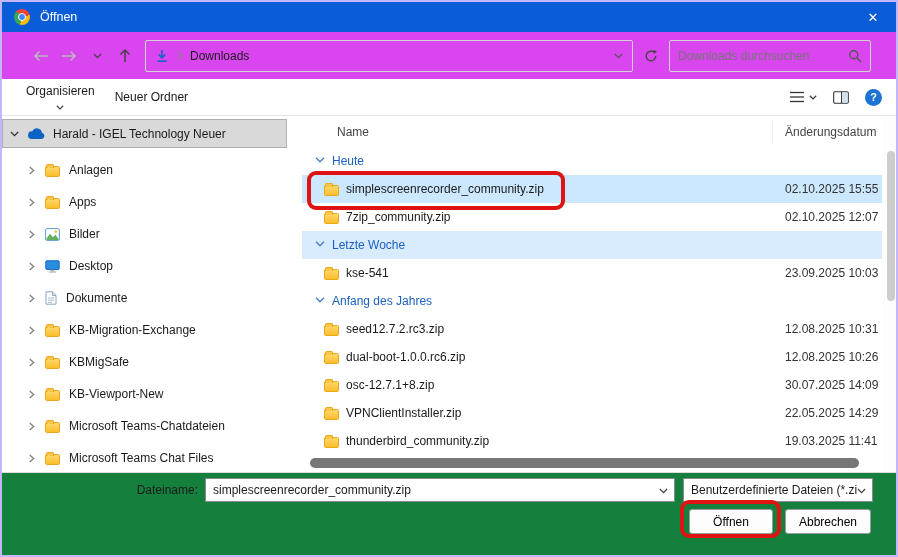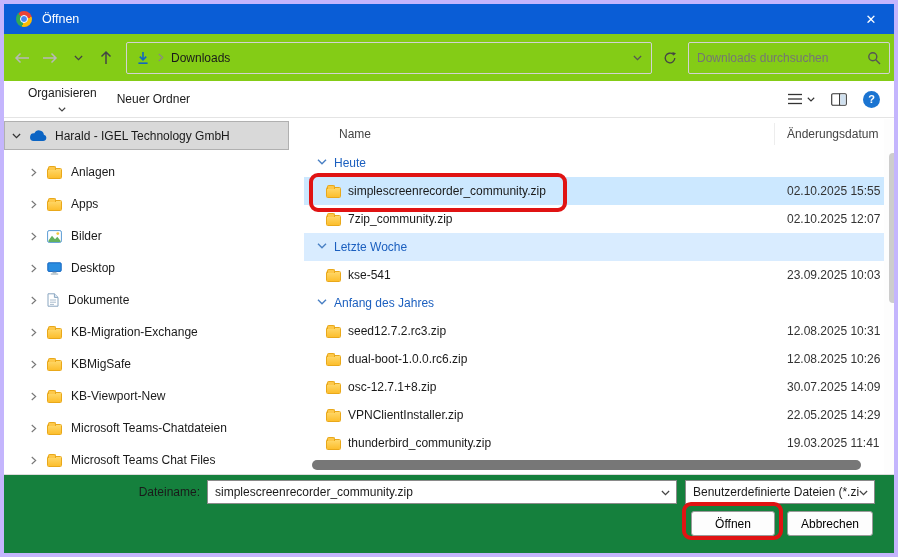--- a/index.html
+++ b/index.html
@@ -1,29 +1,29 @@
 <!DOCTYPE html>
 <html><head>
 <meta charset="utf-8">
 <style>
   * { margin:0; padding:0; box-sizing:border-box; }
   html,body { background:#fff; }
   body { width:898px; height:557px; font-family:"Liberation Sans","DejaVu Sans",sans-serif; font-size:12px; color:#1a1a1a; }
-  .dialog { position:relative; width:898px; height:557px; background:#fff; border:4px solid #c4b5fd; overflow:hidden; }
+  .dialog { position:relative; width:898px; height:557px; background:#fff; border:2px solid #c4b5fd; overflow:hidden; }
 
   
   .titlebar { height:30px; background:#0a5dd6; display:flex; align-items:center; padding-left:12px; color:#fff; }
   .chrome-icon { width:16px; height:16px; border-radius:50%;
     background:conic-gradient(from -45deg,#ea4335 0 120deg,#fbbc05 120deg 240deg,#34a853 240deg 360deg); position:relative; flex:0 0 auto; }
   .chrome-icon::after { content:""; position:absolute; inset:4px; border-radius:50%; background:#4285f4; border:1.5px solid #fff; }
   .titlebar .title { margin-left:10px; font-size:12.5px; }
   .close-btn { margin-left:auto; width:46px; height:30px; display:flex; align-items:center; justify-content:center; font-size:13px; cursor:default; }
 
   
-  .navbar { height:47px; display:flex; align-items:center; padding:0 4px; background:#84cc16; }
+  .navbar { height:47px; display:flex; align-items:center; padding:0 25px; background:#d946ef; }
   .nav-btn { width:28px; height:28px; display:flex; align-items:center; justify-content:center; flex:0 0 auto; }
   .nav-btn.dim { color:#b8b8b8; }
   .nav-btn.dark { color:#444; }
   .addressbar { flex:1; height:32px; border:1px solid #d2d2d2; border-radius:2px; display:flex; align-items:center; padding:0 9px; gap:7px; margin-left:6px; }
   .addressbar .loc { color:#1a1a1a; }
   .addr-chev { margin-left:auto; color:#555; display:flex; }
   .refresh-btn { width:30px; height:30px; display:flex; align-items:center; justify-content:center; color:#444; flex:0 0 auto; margin:0 3px; }
   .searchbox { flex:0 0 202px; height:32px; border:1px solid #d2d2d2; border-radius:2px; display:flex; align-items:center; padding:0 8px; }
   .searchbox input { border:none; outline:none; flex:1; font:inherit; color:#333; min-width:0; background:transparent; }
   .searchbox input::placeholder { color:#757575; }
@@ -254,21 +254,21 @@
     <div class="sidebar">
       <div class="side-root">
         <span class="chevd">
             <svg class="icon" width="9" height="6">
               <use href="#chev-d"></use>
             </svg>
           </span>
         <svg class="icon" width="18" height="12">
             <use href="#cloud"></use>
           </svg>
-        <span class="lbl">Harald - IGEL Technology GmbH</span>
+        <span class="lbl">Harald - IGEL Technology Neuer</span>
       </div>
 
       <div class="side-item">
         <span class="chevr">
             <svg class="icon" width="7" height="9">
               <use href="#chev-r"></use>
             </svg>
           </span>
         <span class="folder"></span>
         <span class="lbl">Anlagen</span>

